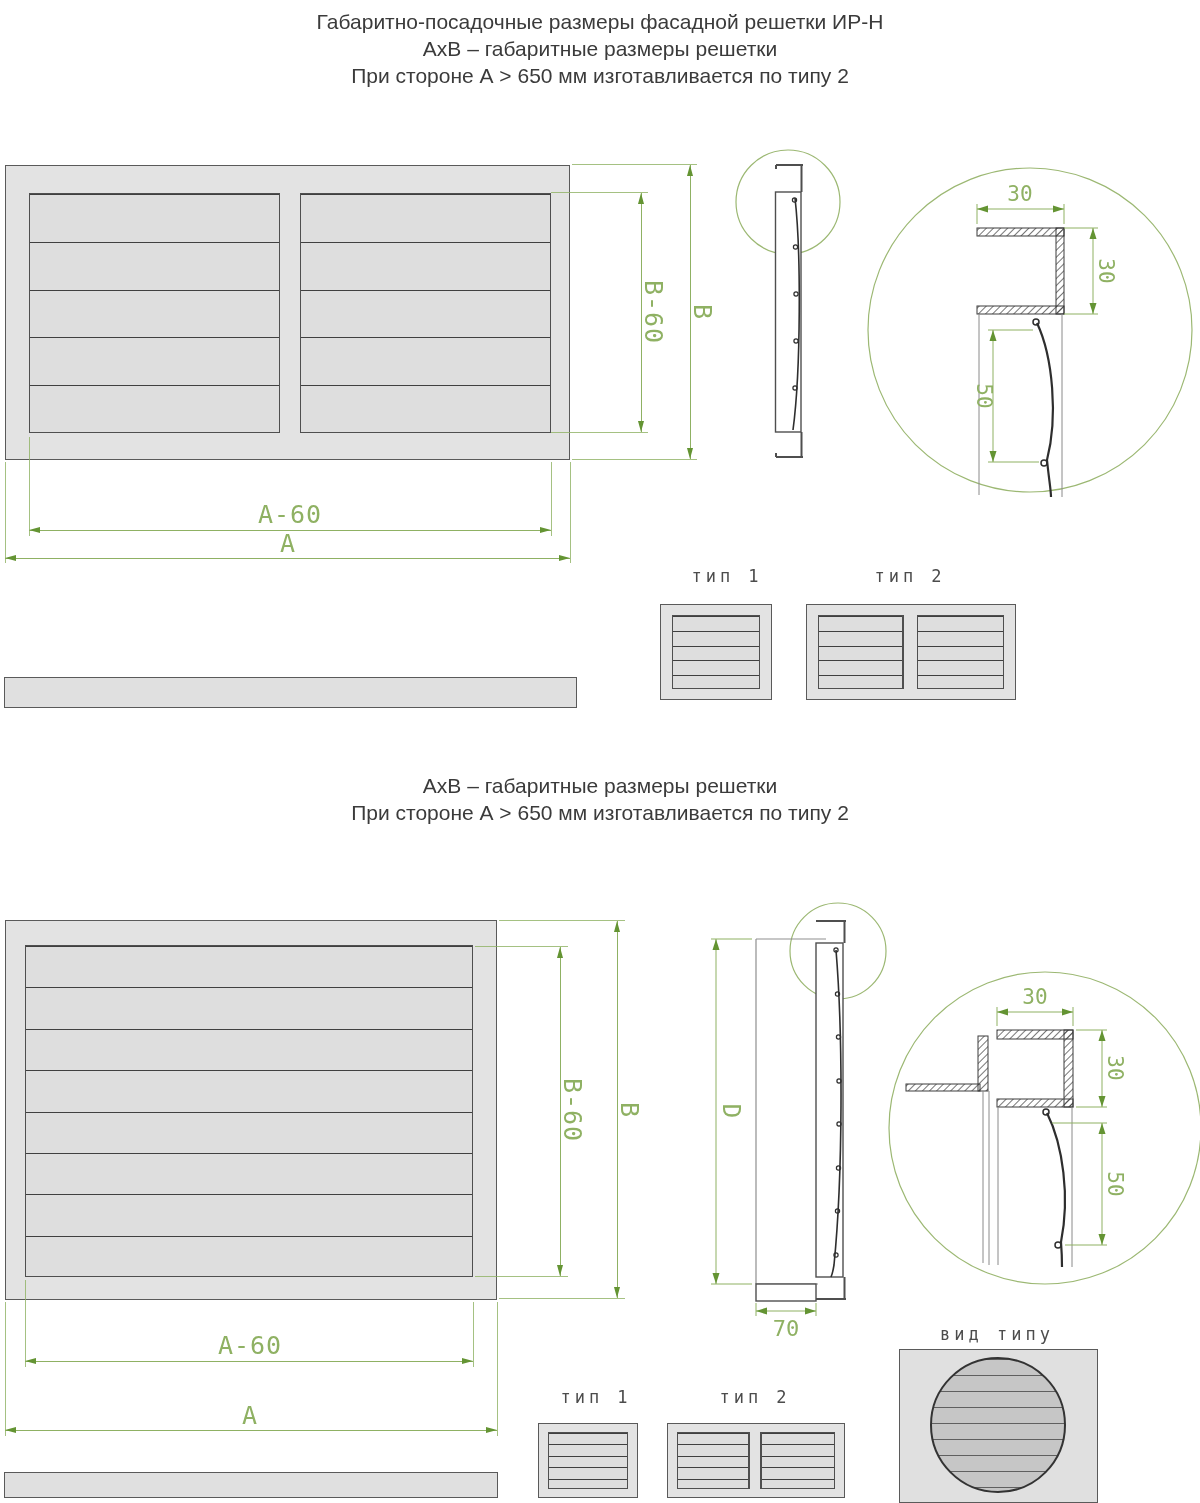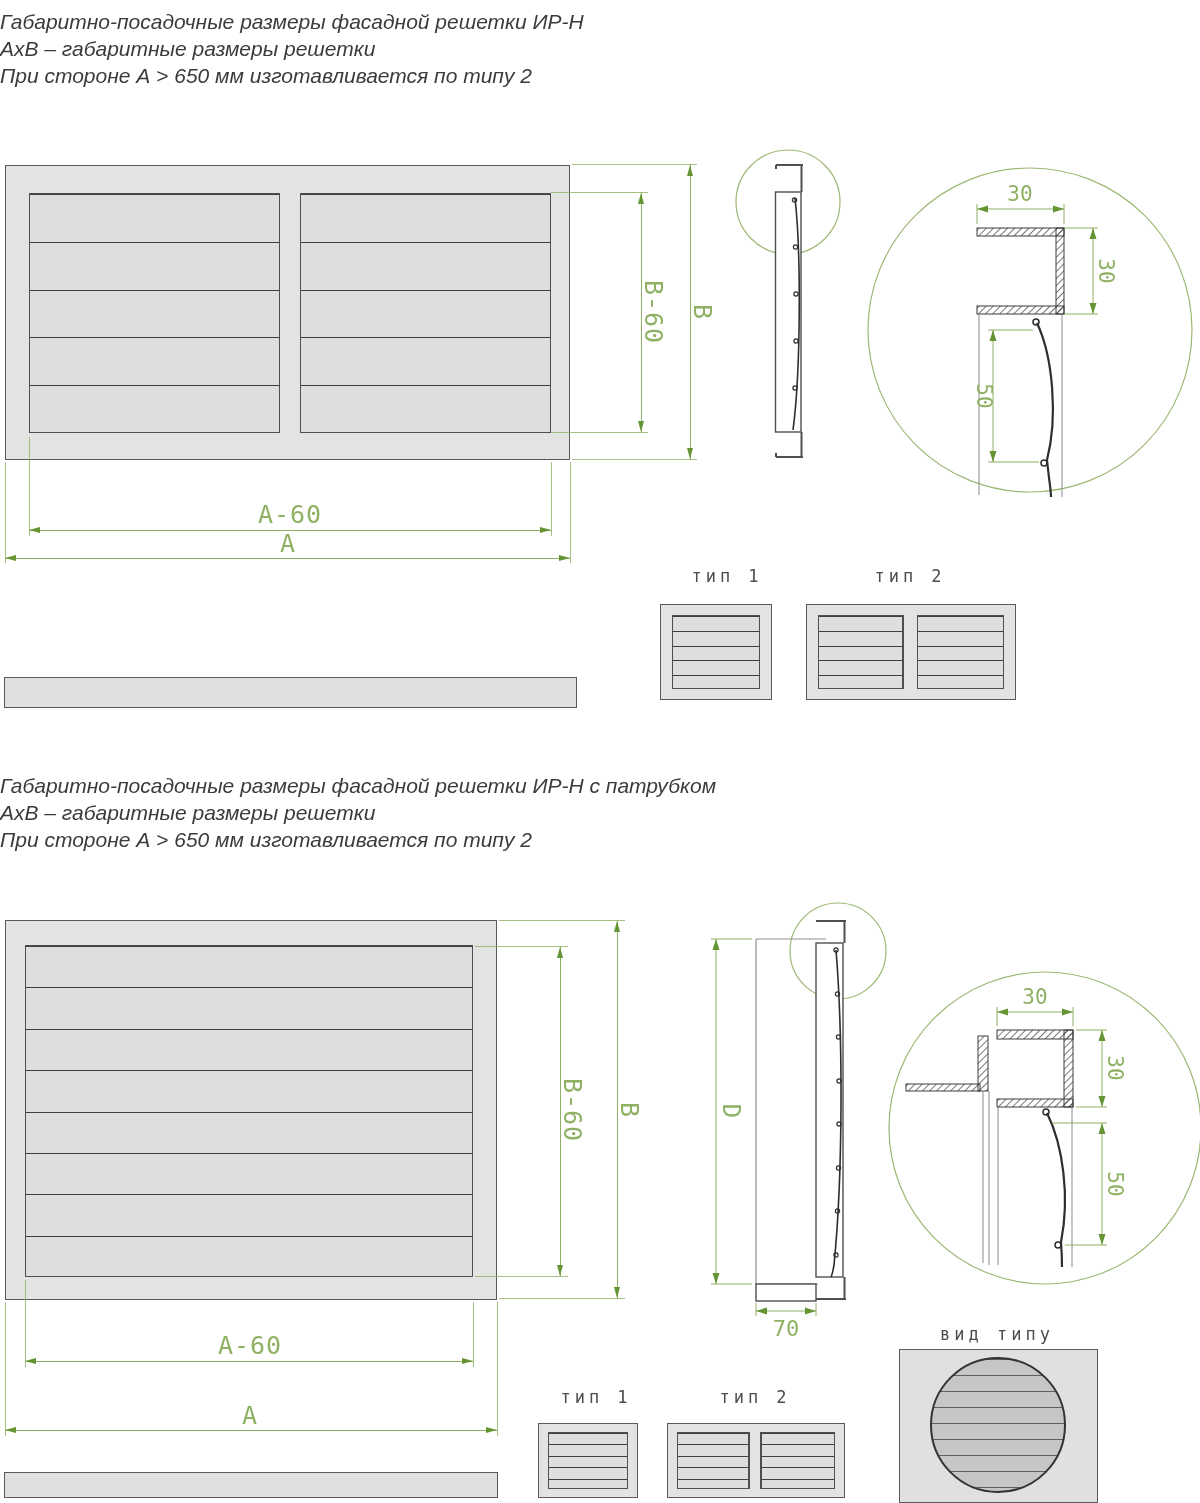--- a/index.html
+++ b/index.html
@@ -7,22 +7,22 @@
     --ga:#649433;         
     --ln:#4f4f4f;         
     --fill:#e3e3e3;       
     --lfill:#dedede;      
   }
   html,body{margin:0;padding:0;background:#fff}
   #page{position:relative;width:1200px;height:1503px;background:#fff;overflow:hidden;
         font-family:"Liberation Sans",sans-serif}
   .abs{position:absolute}
   
-  .title{position:absolute;left:0;right:0;text-align:left;color:#3b3b3b;
-         font-style:italic;font-size:21px;line-height:27px;font-family:"Liberation Sans",sans-serif}
+  .title{position:absolute;left:0;right:0;text-align:center;color:#3b3b3b;
+         font-size:21px;line-height:27px;font-family:"Liberation Sans",sans-serif}
   
   .cadlbl{position:absolute;color:#4c4c4c;font-family:"DejaVu Sans Mono",monospace;
           font-size:17px;letter-spacing:4px;transform:translate(-50%,-50%);white-space:nowrap}
   
   .glbl{position:absolute;color:var(--g);font-family:"DejaVu Sans Mono",monospace;
         font-size:25px;letter-spacing:1px;transform:translate(-50%,-50%);white-space:nowrap}
   .glbl.rot{transform:translate(-50%,-50%) rotate(90deg)}
   
   .ext{position:absolute;background:var(--g);opacity:.8}
   
@@ -139,21 +139,20 @@
   <div class="frame" style="left:660px;top:604px;width:112px;height:96px"></div>
   <div class="louvers" style="left:672px;top:615px;width:88px;height:74px;background-image:repeating-linear-gradient(180deg,rgba(55,55,55,.95) 0 1px,rgba(0,0,0,0) 1px 14.8px)"></div>
   <div class="frame" style="left:806px;top:604px;width:210px;height:96px"></div>
   <div class="louvers" style="left:818px;top:615px;width:85px;height:74px;background-image:repeating-linear-gradient(180deg,rgba(55,55,55,.95) 0 1px,rgba(0,0,0,0) 1px 14.8px)"></div>
   <div class="divider" style="left:903px;top:615px;width:15px;height:74px"></div>
   <div class="louvers" style="left:917px;top:615px;width:87px;height:74px;background-image:repeating-linear-gradient(180deg,rgba(55,55,55,.95) 0 1px,rgba(0,0,0,0) 1px 14.8px)"></div>
 
   <div class="frame" style="left:4px;top:677px;width:573px;height:31px;background:#e0e0e0"></div>
 
   <div class="title" style="top:772px">
-    <div>Габаритно-посадочные размеры фасадной решетки ИР-Н с патрубком</div>
     <div>АхВ – габаритные размеры решетки</div>
     <div>При стороне А &gt; 650 мм изготавливается по типу 2</div>
   </div>
 
   <div class="frame" style="left:5px;top:920px;width:492px;height:380px"></div>
   <div class="louvers" style="left:25px;top:945px;width:448px;height:332px;background-image:repeating-linear-gradient(180deg,rgba(55,55,55,.95) 0 1px,rgba(0,0,0,0) 1px 41.4px)"></div>
 
   <div class="ext" style="left:475px;top:946px;width:93px;height:1px"></div>
   <div class="ext" style="left:475px;top:1276px;width:93px;height:1px"></div>
   <div class="ext" style="left:499px;top:920px;width:126px;height:1px"></div>

